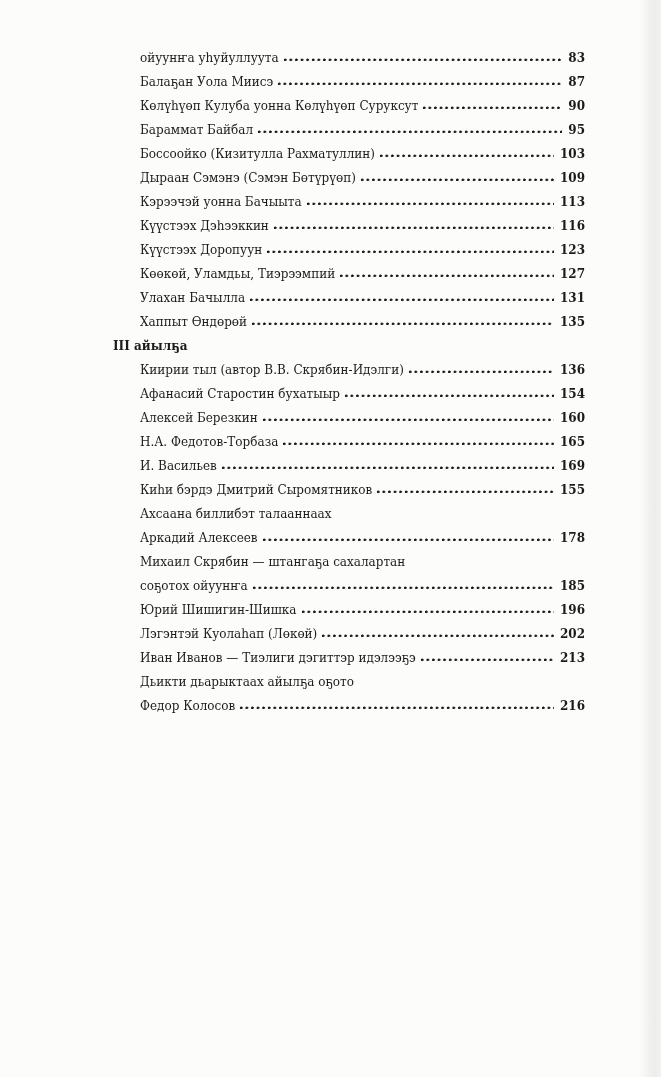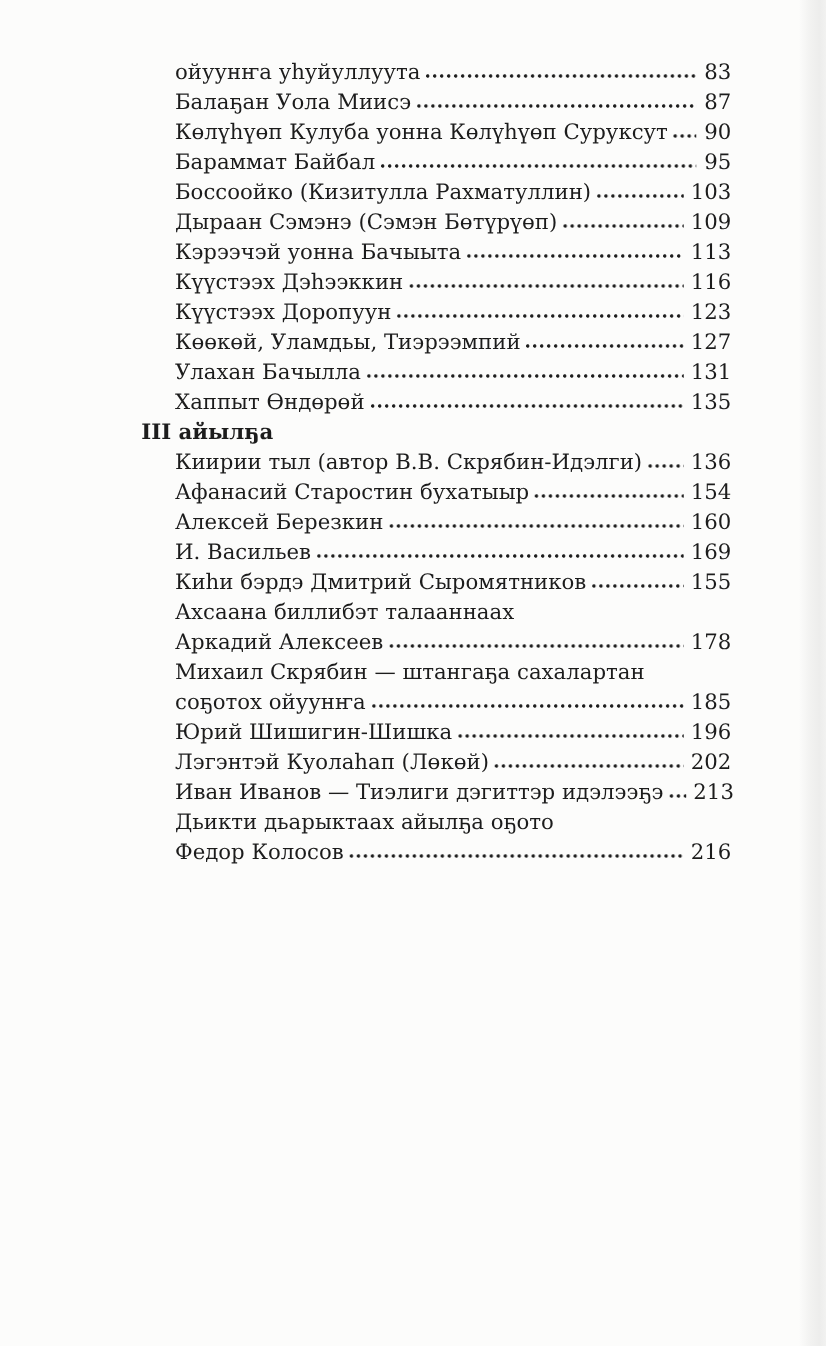--- a/index.html
+++ b/index.html
@@ -29,21 +29,21 @@
       rgba(0,0,0,0) 0%,
       rgba(60,60,55,0.055) 45%,
       rgba(60,60,55,0.08) 75%,
       rgba(60,60,55,0.05) 100%);
   }
   .toc {
     position: absolute;
     left: 113px;
     top: 46px;
     width: 472px;
-    font-size: 17px;
+    font-size: 12px;
     line-height: 24px;
   }
   .line {
     display: flex;
     align-items: baseline;
     height: 24px;
     white-space: nowrap;
   }
   .entry {
     padding-left: 27px;
@@ -61,20 +61,21 @@
     height: 5px;
     margin: 0 6px 0 4px;
     background-image: radial-gradient(circle at 2.2px 2.8px, var(--ink, #1c1c1c) 1.05px, rgba(0,0,0,0) 1.6px);
     background-size: 5.6px 5px;
     background-repeat: repeat-x;
     background-position: 0 bottom;
   }
   .pagenum {
     flex: 0 0 auto;
     text-align: center;
+    font-weight: bold;
   }
 </style>
 </head>
 <body style="--paper: #fcfcfb; --ink: #1c1c1c;">
 
 <div class="page">
   <div class="toc">
     <div id="part2-entries">
         <div class="line entry">
           <span class="title">ойуунҥа уһуйуллуута</span>
@@ -148,20 +149,25 @@
           <span class="title">Афанасий Старостин бухатыыр</span>
           <span class="dots"></span>
           <span class="pagenum">154</span>
         </div>
         <div class="line entry">
           <span class="title">Алексей Березкин</span>
           <span class="dots"></span>
           <span class="pagenum">160</span>
         </div>
         <div class="line entry">
+          <span class="title">Н.А. Федотов-Торбаза</span>
+          <span class="dots"></span>
+          <span class="pagenum">165</span>
+        </div>
+        <div class="line entry">
           <span class="title">И. Васильев</span>
           <span class="dots"></span>
           <span class="pagenum">169</span>
         </div>
         <div class="line entry">
           <span class="title">Киһи бэрдэ Дмитрий Сыромятников</span>
           <span class="dots"></span>
           <span class="pagenum">155</span>
         </div>
         <div class="line entry">

